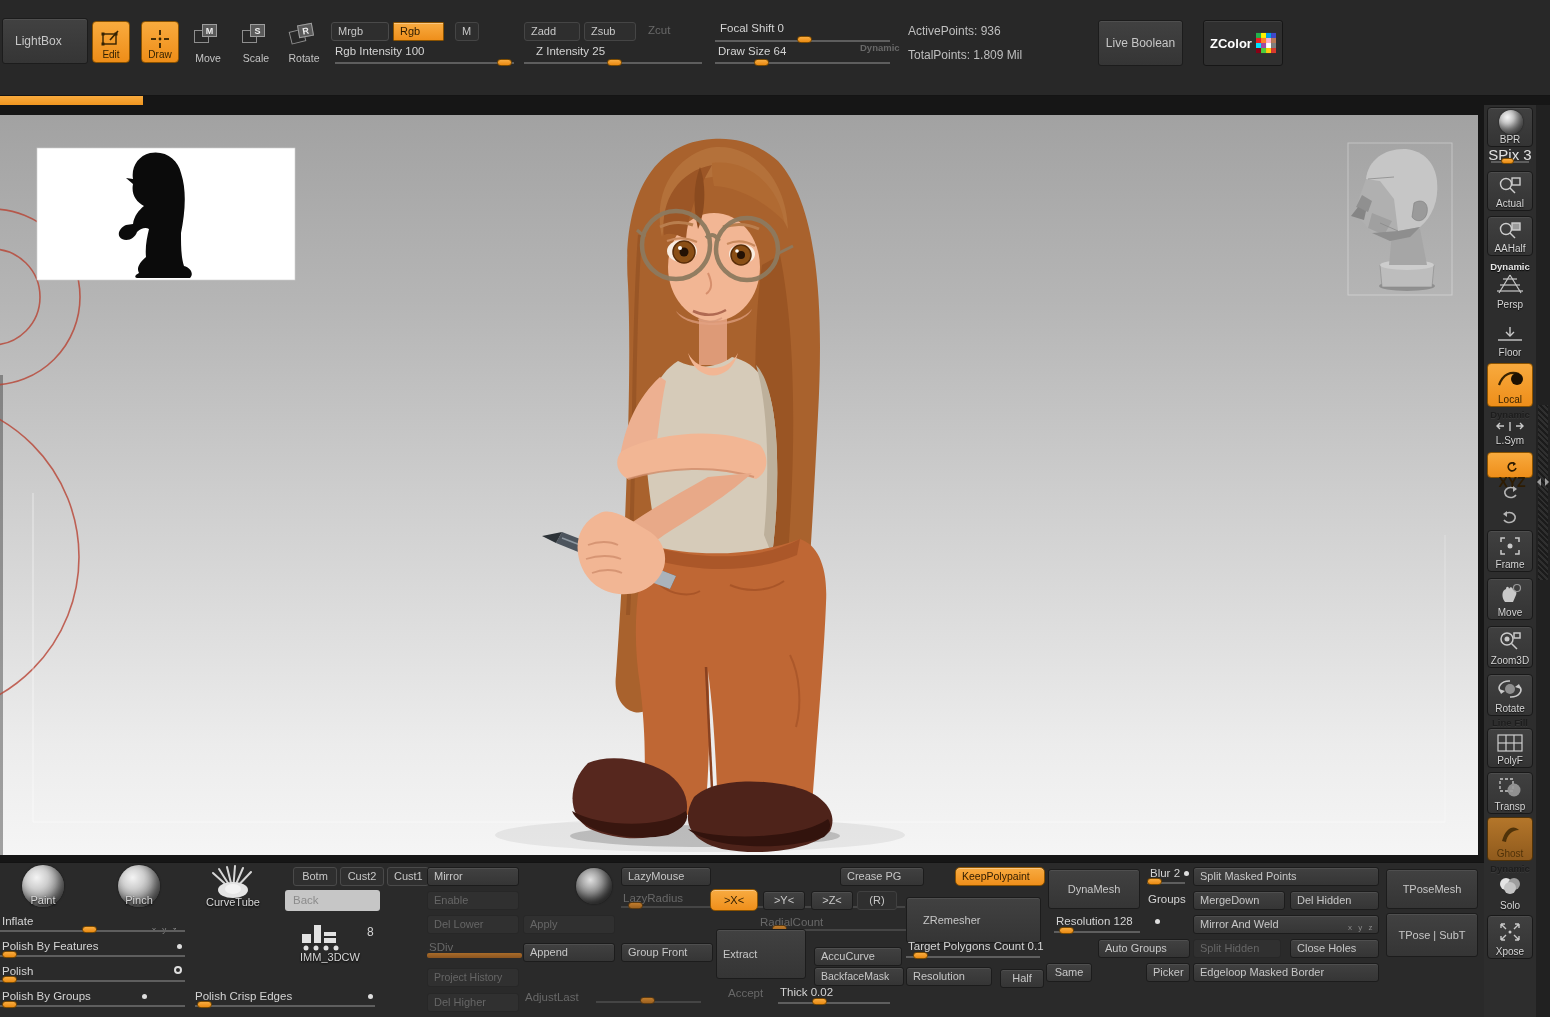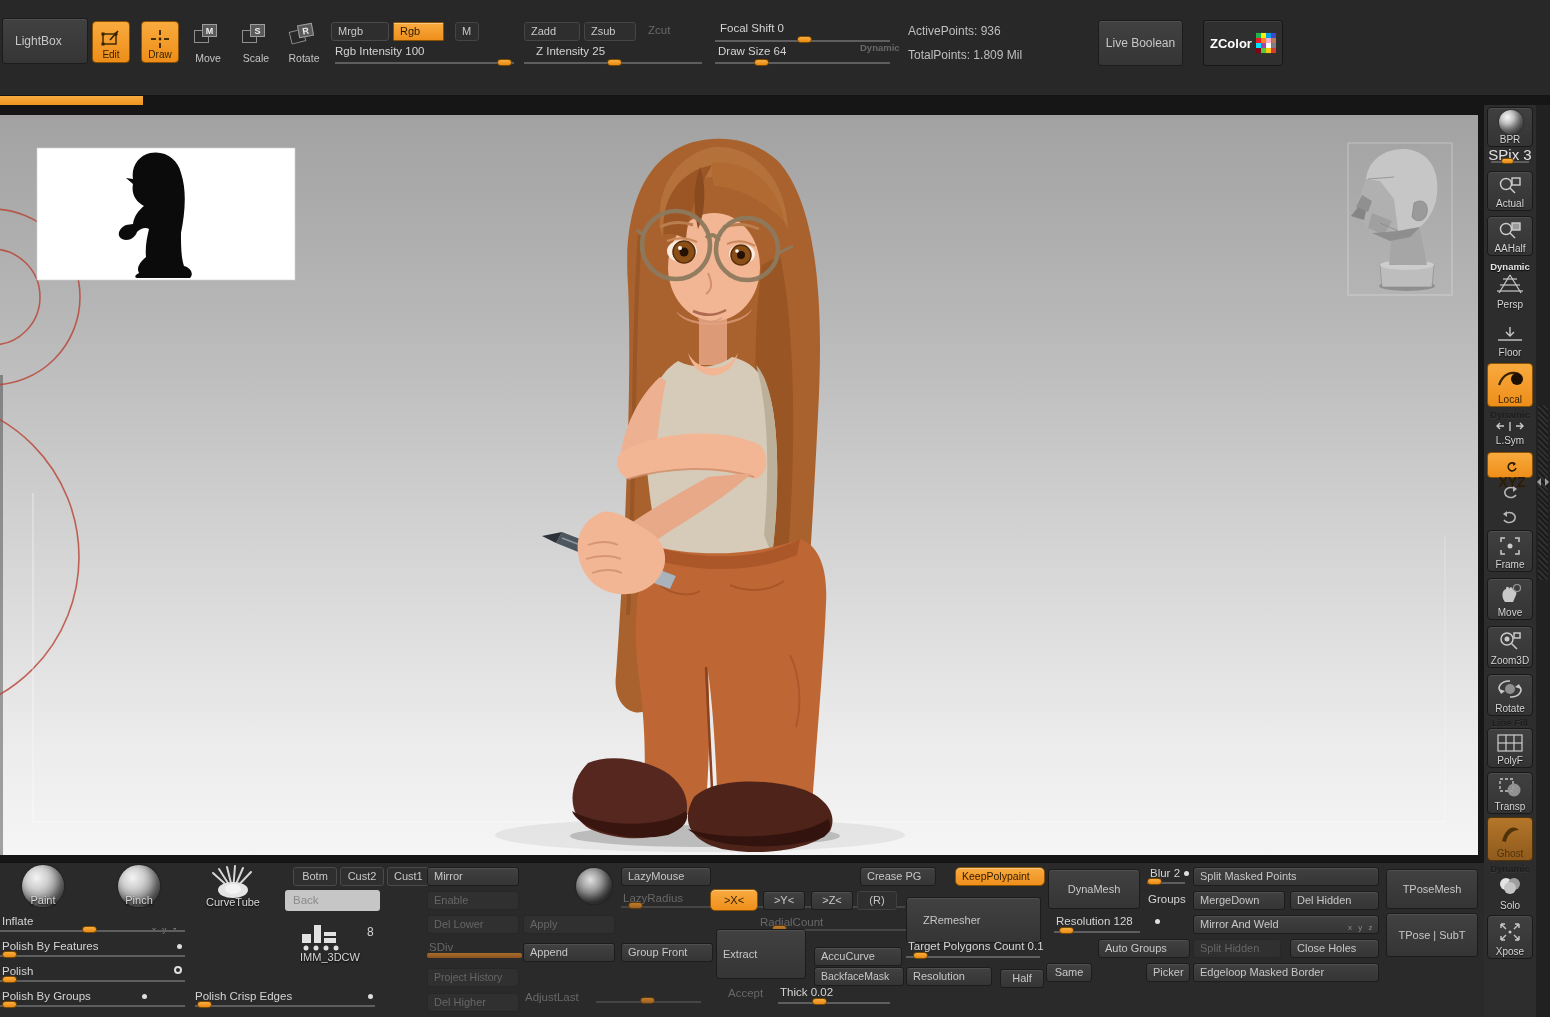--- a/index.html
+++ b/index.html
@@ -581,21 +581,21 @@
   <div class="box big" style="left:716px;top:66px;width:90px;height:50px">
       <span>Extract</span>
     </div>
   <div class="lbl ghost" style="left:728px;top:124px">Accept</div>
   <div class="lbl" style="left:780px;top:123px">Thick 0.02</div>
   <div class="sline" style="left:778px;top:139px;width:112px"></div>
   <div class="handle" style="left:812px;top:135px"></div>
   <div class="box" style="left:814px;top:84px;width:88px"><span>AccuCurve</span></div>
   <div class="box" style="left:814px;top:104px;width:90px;font-size:10.5px"><span>BackfaceMask</span></div>
 
-  <div class="box" style="left:860px;top:4px;width:76px"><span>Crease PG</span></div>
+  <div class="box" style="left:840px;top:4px;width:84px"><span>Crease PG</span></div>
   <div class="box orange" style="left:955px;top:4px;width:90px;border-radius:5px;font-size:10.5px"><span>KeepPolypaint</span></div>
 
   <div class="box big" style="left:906px;top:34px;width:135px;height:46px;padding-left:16px">
       <span>ZRemesher</span>
     </div>
   <div class="lbl" style="left:908px;top:77px">Target Polygons Count 0.1</div>
   <div class="sline" style="left:906px;top:93px;width:134px"></div>
   <div class="handle" style="left:913px;top:89px"></div>
   <div class="box" style="left:906px;top:104px;width:86px"><span>Resolution</span></div>
   <div class="box center" style="left:1000px;top:106px;width:44px"><span>Half</span></div>

